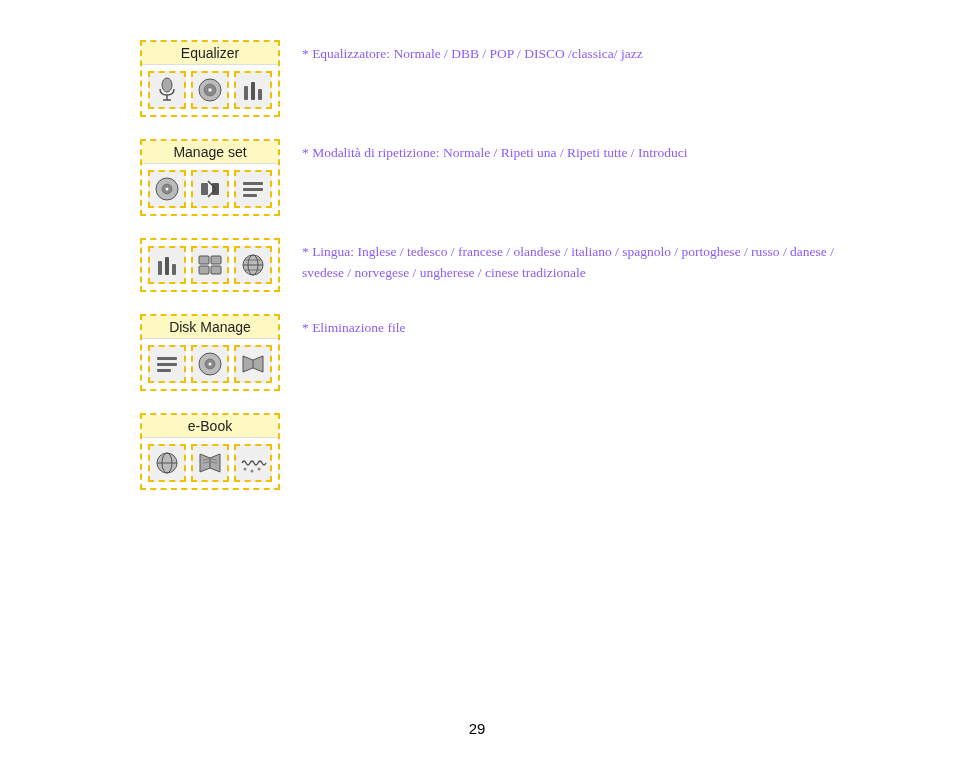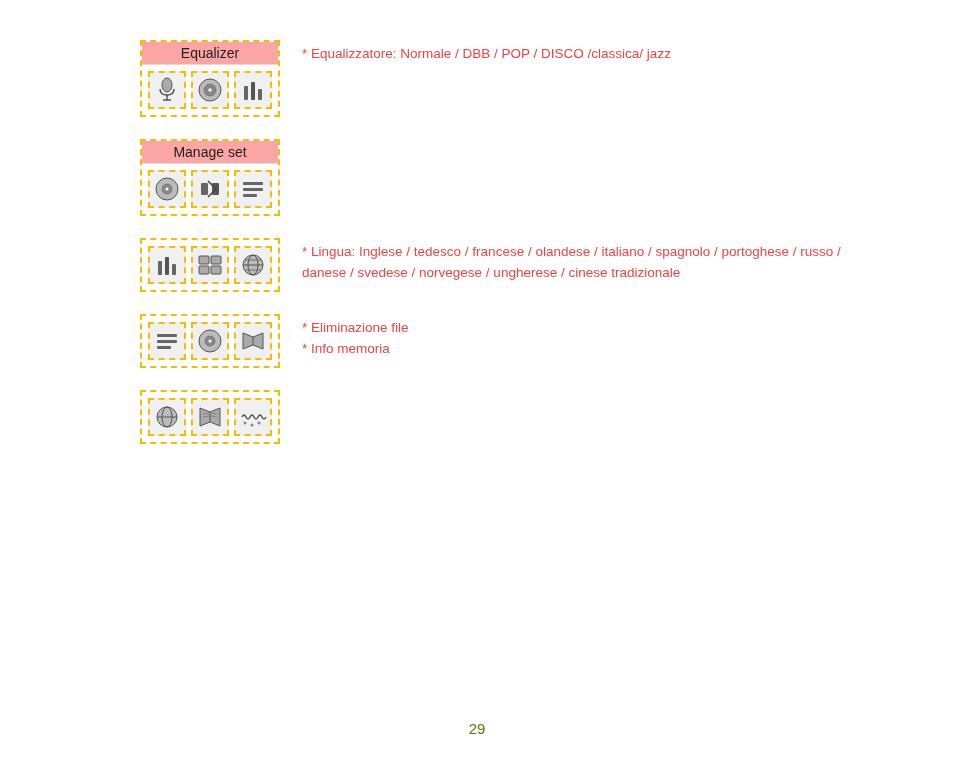--- a/index.html
+++ b/index.html
@@ -26,21 +26,21 @@
 
     .feature-box {
       border: 2px dashed #f0c000;
       min-width: 140px;
       max-width: 140px;
       flex-shrink: 0;
       margin-right: 22px;
     }
 
     .feature-title {
-      background: #fca5a5;
+      background: #fef9c3;
       border-bottom: 1px solid #ddd;
       text-align: center;
       font-size: 14px;
       padding: 3px 6px;
       font-weight: normal;
       color: #222;
     }
 
     .feature-icons {
       display: flex;
@@ -65,30 +65,31 @@
     .icon-cell svg {
       width: 28px;
       height: 28px;
     }
 
     .feature-desc {
       flex: 1;
       font-size: 13.5px;
       line-height: 1.55;
       padding-top: 4px;
-      color: #ef4444;
+      color: #8b5cf6;
+      font-family: Liberation Serif, serif;
     }
 
     .page-number {
       text-align: center;
       position: absolute;
       bottom: 24px;
       width: 100%;
       font-size: 15px;
-      color: #4d7c0f;
+      color: #000000;
     }
   </style>
 </head>
 <body>
 
 <div class="page-content">
 
   <div class="feature-row">
     <div class="feature-box">
       <div class="feature-title">Equalizer</div>
@@ -147,20 +148,21 @@
         <div class="icon-cell">
           <svg viewBox="0 0 28 28" fill="none" xmlns="http://www.w3.org/2000/svg">
 
             <rect x="4" y="7" width="20" height="3" fill="#666" rx="1"></rect>
             <rect x="4" y="13" width="20" height="3" fill="#666" rx="1"></rect>
             <rect x="4" y="19" width="14" height="3" fill="#666" rx="1"></rect>
           </svg>
         </div>
       </div>
     </div>
+    <div class="feature-desc">* Modalità di ripetizione: Normale / Ripeti una / Ripeti tutte / Introduci</div>
   </div>
 
   <div class="feature-row">
     <div class="feature-box">
       <div class="feature-icons">
         <div class="icon-cell">
           <svg viewBox="0 0 28 28" fill="none" xmlns="http://www.w3.org/2000/svg">
 
             <rect x="5" y="10" width="4" height="14" fill="#666" rx="1"></rect>
             <rect x="12" y="6" width="4" height="18" fill="#555" rx="1"></rect>
@@ -186,20 +188,21 @@
             <line x1="6" y1="19" x2="22" y2="19" stroke="#555" stroke-width="0.7"></line>
           </svg>
         </div>
       </div>
     </div>
     <div class="feature-desc">* Lingua: Inglese / tedesco / francese / olandese / italiano / spagnolo / portoghese / russo / danese / svedese / norvegese / ungherese / cinese tradizionale</div>
   </div>
 
   <div class="feature-row">
     <div class="feature-box">
+      <div class="feature-title">Disk Manage</div>
       <div class="feature-icons">
         <div class="icon-cell">
           <svg viewBox="0 0 28 28" fill="none" xmlns="http://www.w3.org/2000/svg">
             <rect x="4" y="7" width="20" height="3" fill="#666" rx="1"></rect>
             <rect x="4" y="13" width="20" height="3" fill="#666" rx="1"></rect>
             <rect x="4" y="19" width="14" height="3" fill="#666" rx="1"></rect>
           </svg>
         </div>
         <div class="icon-cell">
           <svg viewBox="0 0 28 28" fill="none" xmlns="http://www.w3.org/2000/svg">
@@ -213,26 +216,26 @@
           <svg viewBox="0 0 28 28" fill="none" xmlns="http://www.w3.org/2000/svg">
 
             <path d="M4 6 L4 22 L14 18 L24 22 L24 6 L14 10 Z" fill="#aaa" stroke="#555" stroke-width="1"></path>
             <line x1="14" y1="10" x2="14" y2="18" stroke="#555" stroke-width="1"></line>
           </svg>
         </div>
       </div>
     </div>
     <div class="feature-desc">
       <div>* Eliminazione file</div>
-      <div>* Info memoria</div>
-    </div>
-  </div>
-
-  <div class="feature-row">
-    <div class="feature-box">
+    </div>
+  </div>
+
+  <div class="feature-row">
+    <div class="feature-box">
+      <div class="feature-title">e-Book</div>
       <div class="feature-icons">
         <div class="icon-cell">
           <svg viewBox="0 0 28 28" fill="none" xmlns="http://www.w3.org/2000/svg">
 
             <circle cx="14" cy="14" r="10" fill="#bbb" stroke="#555" stroke-width="1"></circle>
             <ellipse cx="14" cy="14" rx="5" ry="10" fill="none" stroke="#555" stroke-width="1"></ellipse>
             <line x1="4" y1="14" x2="24" y2="14" stroke="#555" stroke-width="1"></line>
           </svg>
         </div>
         <div class="icon-cell">

